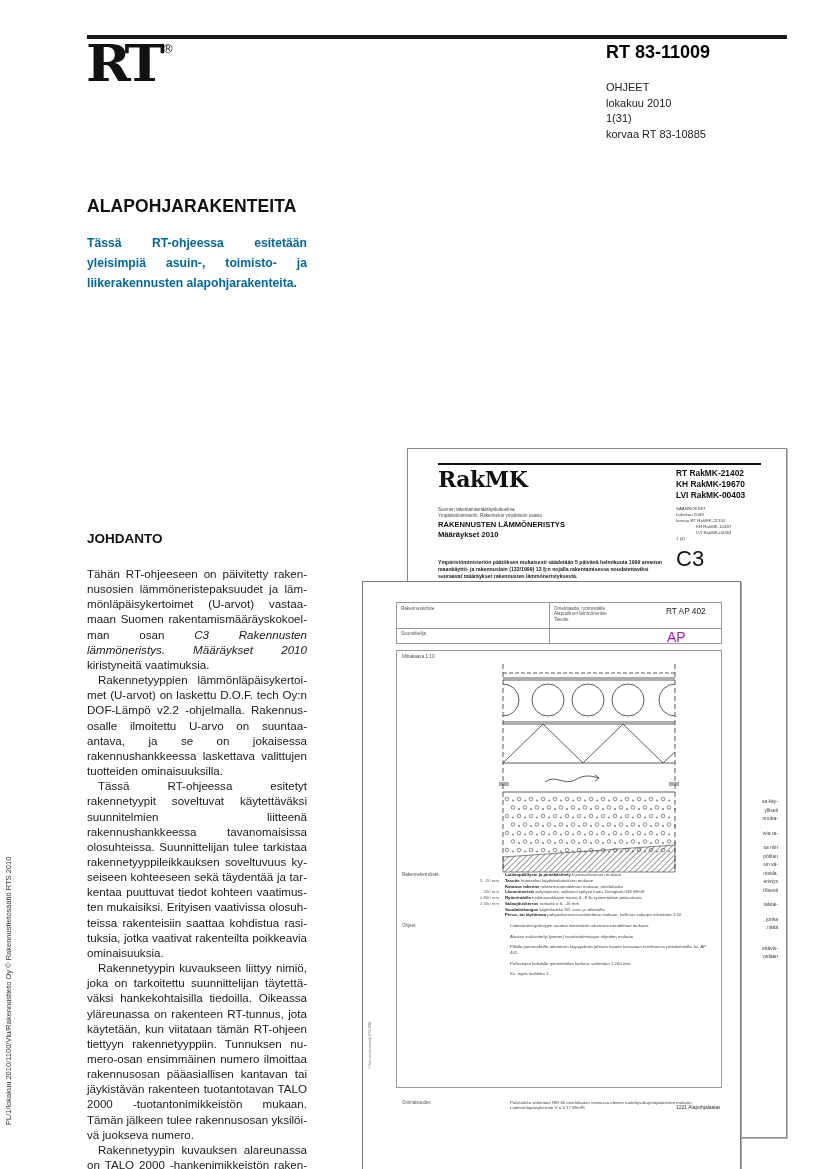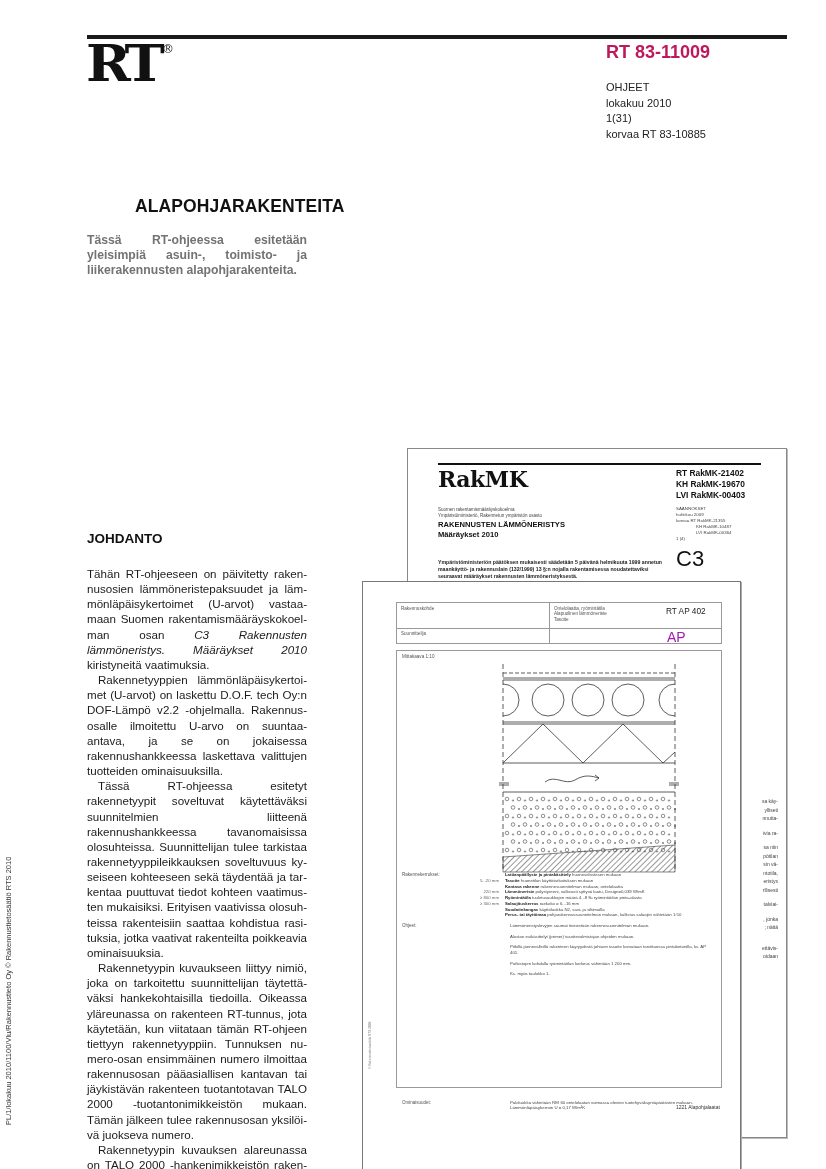--- a/index.html
+++ b/index.html
@@ -3,26 +3,26 @@
 <meta charset="utf-8">
 <style>
   * { box-sizing: border-box; margin: 0; padding: 0; }
   html, body { width: 826px; height: 1169px; background: #ffffff; overflow: hidden; }
   body { position: relative; font-family: "DejaVu Sans", "Liberation Sans", sans-serif; color: #111; }
 
   .top-rule { position: absolute; left: 87px; top: 35px; width: 700px; height: 4px; background: #1a1a1a; }
   .rt-logo { position: absolute; left: 86px; top: 40px; font-family: "DejaVu Serif", "Liberation Serif", serif; font-weight: bold; font-size: 50px; letter-spacing: -5px; line-height: 48px; transform: scaleX(1.08); transform-origin: left top; color: #111; }
   .rt-reg { position: absolute; left: 162px; top: 42px; font-size: 12px; color: #222; }
 
-  .doc-code { position: absolute; left: 606px; top: 42px; font-family: "Liberation Sans", sans-serif; font-weight: bold; font-size: 18px; color: #be185d; }
+  .doc-code { position: absolute; left: 606px; top: 42px; font-family: "Liberation Sans", sans-serif; font-weight: bold; font-size: 18px; color: #000000; }
   .meta { position: absolute; left: 606px; top: 80px; font-family: "Liberation Sans", sans-serif; font-size: 11px; line-height: 15.5px; color: #222; }
   .meta div { white-space: nowrap; }
 
-  .title { position: absolute; left: 87px; top: 196px; font-family: "Liberation Sans", sans-serif; font-weight: bold; font-size: 17.5px; color: #111; letter-spacing: 0.1px; margin-left: 48px; }
-  .lead { position: absolute; left: 87px; top: 233px; width: 220px; font-family: "Liberation Sans", sans-serif; font-weight: bold; font-size: 12.2px; line-height: 15px; text-align: justify; color: #737373; }
+  .title { position: absolute; left: 87px; top: 196px; font-family: "Liberation Sans", sans-serif; font-weight: bold; font-size: 17.5px; color: #111; letter-spacing: 0.1px; }
+  .lead { position: absolute; left: 87px; top: 233px; width: 220px; font-family: "Liberation Sans", sans-serif; font-weight: bold; font-size: 12.2px; line-height: 20px; text-align: justify; color: #0369a1; }
 
   .section-h { position: absolute; left: 87px; top: 531px; font-family: "Liberation Sans", sans-serif; font-size: 13.5px; font-weight: 600; color: #111; }
 
   .body-col { position: absolute; left: 87px; top: 566px; width: 220px; font-family: "Liberation Sans", sans-serif; font-size: 11.6px; line-height: 15.15px; color: #1a1a1a; }
   .body-col p { text-align: justify; hyphens: manual; }
   .body-col p + p { text-indent: 11px; }
   .body-col em { font-style: italic; }
 
   .side-text { position: absolute; left: 4px; top: 1125px; transform: rotate(-90deg); transform-origin: left top; font-family: "Liberation Sans", sans-serif; font-size: 7.5px; color: #333; white-space: nowrap; }
 

